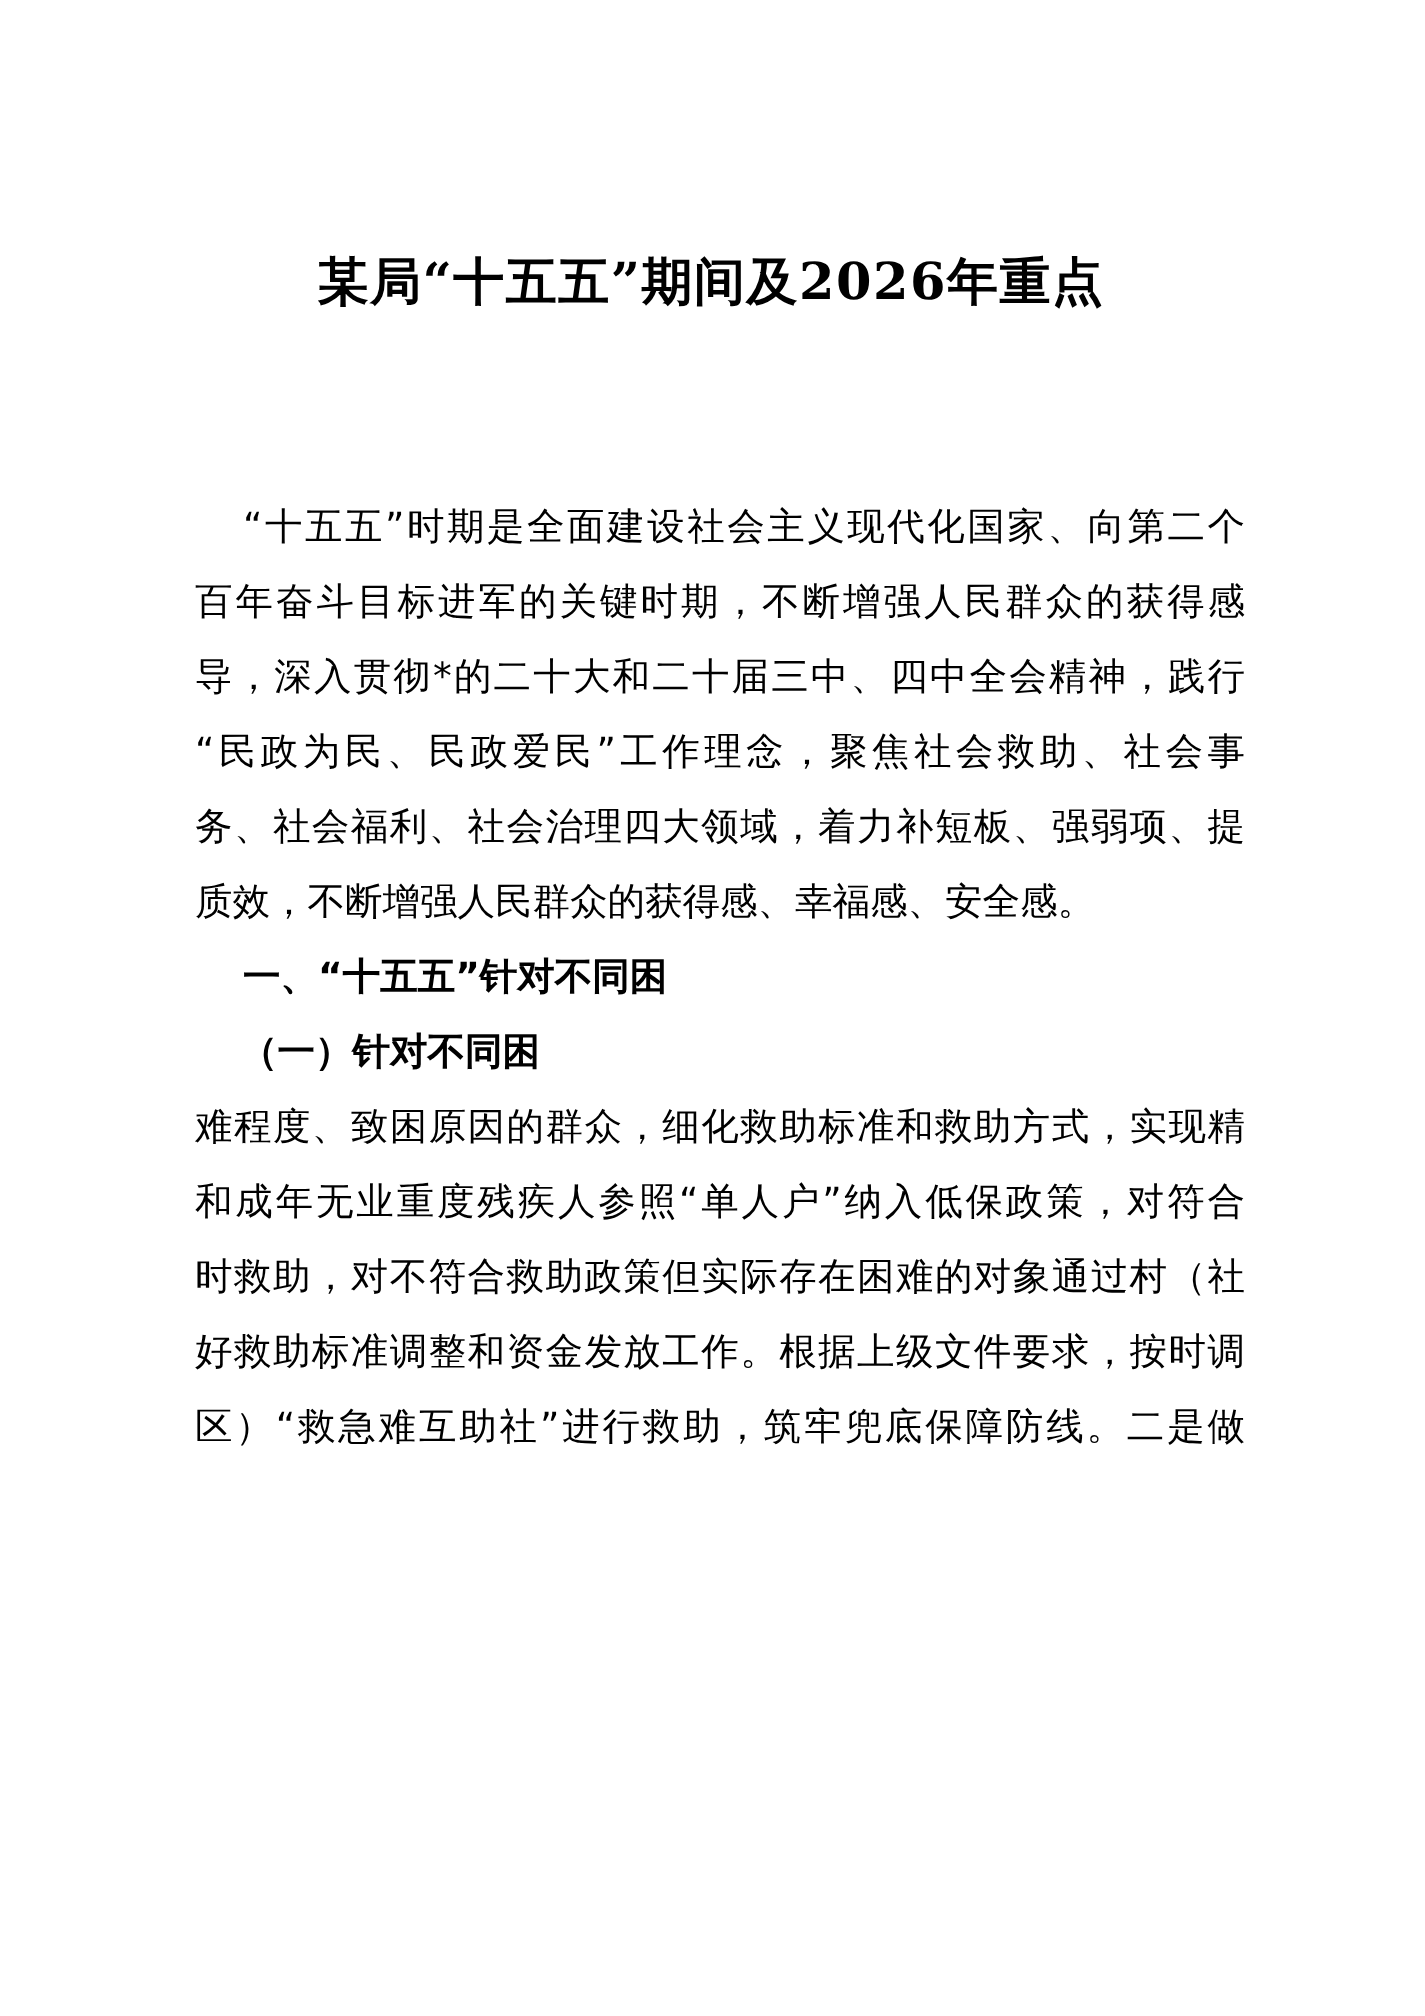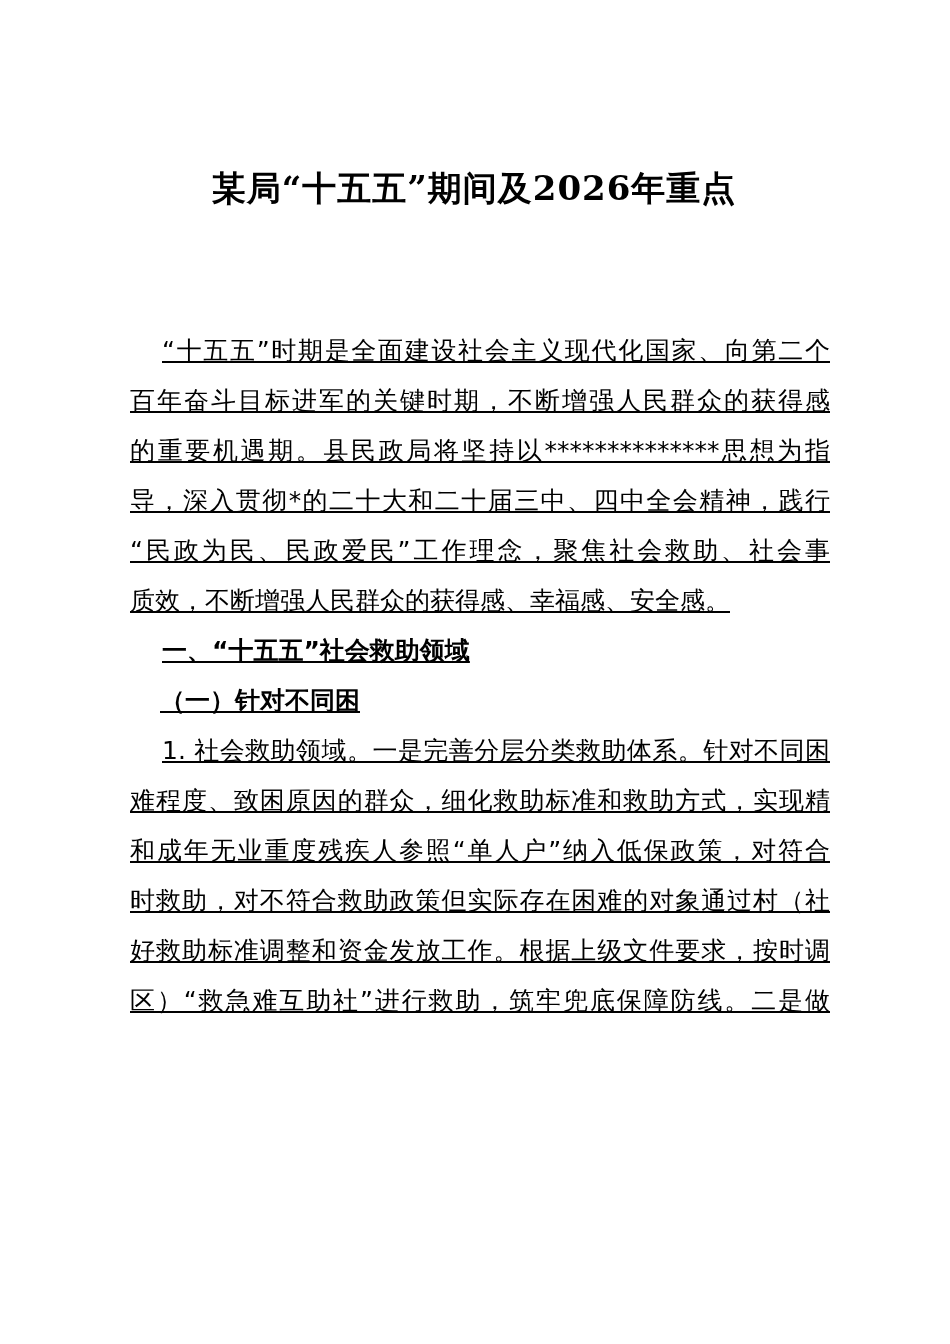--- a/index.html
+++ b/index.html
@@ -32,21 +32,20 @@
     font-family: "DejaVu Serif", "Liberation Serif", serif;
     letter-spacing: 1px;
   }
   .title.l1 { top: 168px; }
   .title.l2 { top: 248px; }
   .body-text {
     position: absolute;
     left: 130px;
     width: 700px;
     top: 326px;
-    text-decoration: underline;
   }
   .line {
     height: 50px;
     line-height: 50px;
     font-size: 25px;
     white-space: nowrap;
     text-align: justify;
     text-align-last: justify;
     font-family: "DejaVu Sans", "Liberation Sans", sans-serif;
     font-weight: normal;
@@ -78,31 +77,30 @@
 
 <div class="page">
 
   <div class="title l1">某局“十五五”期间及2026年重点</div>
 
   <div class="body-text">
 
     <div>
       <div class="line indent">“十五五”时期是全面建设社会主义现代化国家、向第二个</div>
       <div class="line">百年奋斗目标进军的关键时期，不断增强人民群众的获得感</div>
-      <div class="line">的重要机遇期。县民政局将坚持以**************思想为指</div>
       <div class="line">导，深入贯彻*的二十大和二十届三中、四中全会精神，践行</div>
       <div class="line">“民政为民、民政爱民”工作理念，聚焦社会救助、社会事</div>
+      <div class="line">务、社会福利、社会治理四大领域，着力补短板、强弱项、提</div>
       <div class="line last">质效，不断增强人民群众的获得感、幸福感、安全感。</div>
     </div>
 
-    <div class="line h1">一、“十五五”社会救助领域</div>
+    <div class="line h1">一、“十五五”针对不同困</div>
     <div class="line h2">（一）针对不同困</div>
 
     <div>
-      <div class="line item">1. 社会救助领域。一是完善分层分类救助体系。针对不同困</div>
       <div class="line">难程度、致困原因的群众，细化救助标准和救助方式，实现精</div>
       <div class="line">和成年无业重度残疾人参照“单人户”纳入低保政策，对符合</div>
       <div class="line">时救助，对不符合救助政策但实际存在困难的对象通过村（社</div>
       <div class="line">好救助标准调整和资金发放工作。根据上级文件要求，按时调</div>
       <div class="line">区）“救急难互助社”进行救助，筑牢兜底保障防线。二是做</div>
     </div>
 
   </div>
 </div>
 

